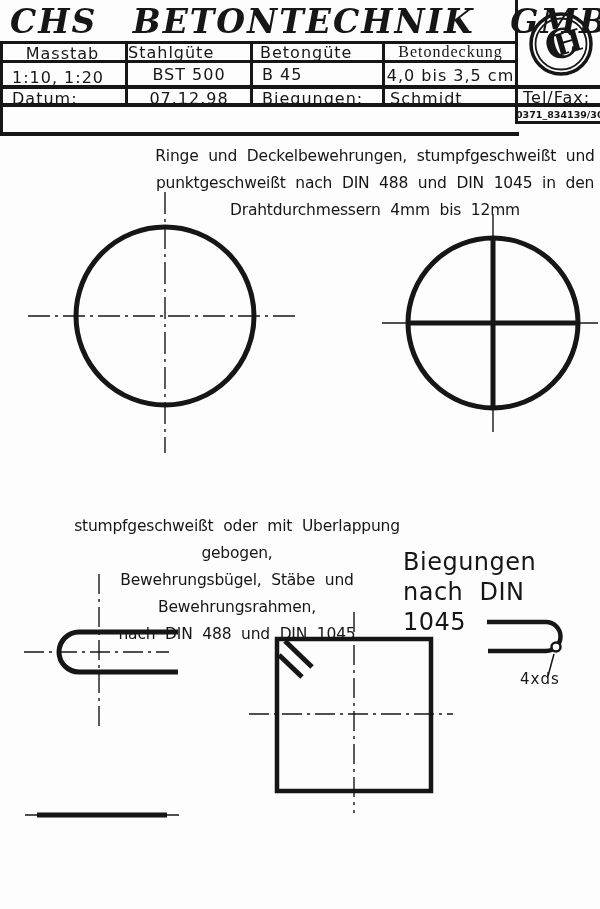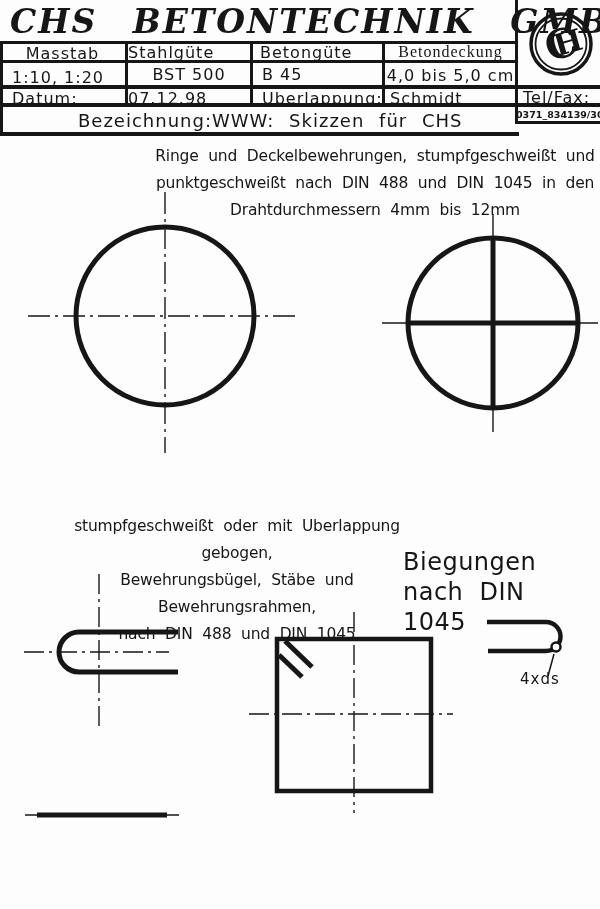--- a/index.html
+++ b/index.html
@@ -102,30 +102,29 @@
   <div class="vline" style="left:515px;top:0;width:3px;height:124px;"></div>
 
   <div class="t cell" style="left:0;top:44px;width:125px;text-align:center;">Masstab</div>
   <div class="t cell" style="left:128px;top:43px;width:122px;">Stahlgüte</div>
   <div class="t cell" style="left:260px;top:43px;">Betongüte</div>
   <div class="t cell" style="left:385px;top:43px;width:131px;text-align:center;font-family:Liberation Serif, serif;">Betondeckung</div>
 
   <div class="t cell" style="left:12px;top:68px;">1:10, 1:20</div>
   <div class="t cell" style="left:128px;top:65px;width:122px;text-align:center;">BST 500</div>
   <div class="t cell" style="left:262px;top:65px;">B 45</div>
-  <div class="t cell" style="left:385px;top:66px;width:131px;text-align:center;">4,0 bis 5,0 cm</div>
+  <div class="t cell" style="left:385px;top:66px;width:131px;text-align:center;">4,0 bis 3,5 cm</div>
 
   <div class="t cell" style="left:12px;top:89px;">Datum:</div>
-  <div class="t cell" style="left:128px;top:89px;width:142px;text-align:left;text-decoration:underline;">07.12.98</div>
-  <div class="t cell" style="left:262px;top:89px;">Uberlappung:</div>
+  <div class="t cell" style="left:128px;top:89px;width:122px;text-align:center;text-decoration:underline;">07.12.98</div>
+  <div class="t cell" style="left:262px;top:89px;">Biegungen:</div>
   <div class="t cell" style="left:390px;top:89px;">Schmidt</div>
   <div class="t cell" style="left:523px;top:88px;">Tel/Fax:</div>
   <div class="t" style="left:516px;top:109px;width:84px;text-align:center;font-size:9.5px;font-weight:bold;letter-spacing:0;">0371_834139/301</div>
 
-  <div class="t" style="left:78px;top:110px;font-size:18px;letter-spacing:1px;word-spacing:8px;">Bezeichnung:WWW: Skizzen für CHS</div>
 
   <div class="note" style="left:130px;top:143px;width:490px;">
     <div>Ringe und Deckelbewehrungen, stumpfgeschweißt und</div>
     <div>punktgeschweißt nach DIN 488 und DIN 1045 in den</div>
     <div>Drahtdurchmessern 4mm bis 12mm</div>
   </div>
 
   <div class="note" style="left:58px;top:513px;width:358px;">
     <div>stumpfgeschweißt oder mit Uberlappung gebogen,</div>
     <div>Bewehrungsbügel, Stäbe und Bewehrungsrahmen,</div>

